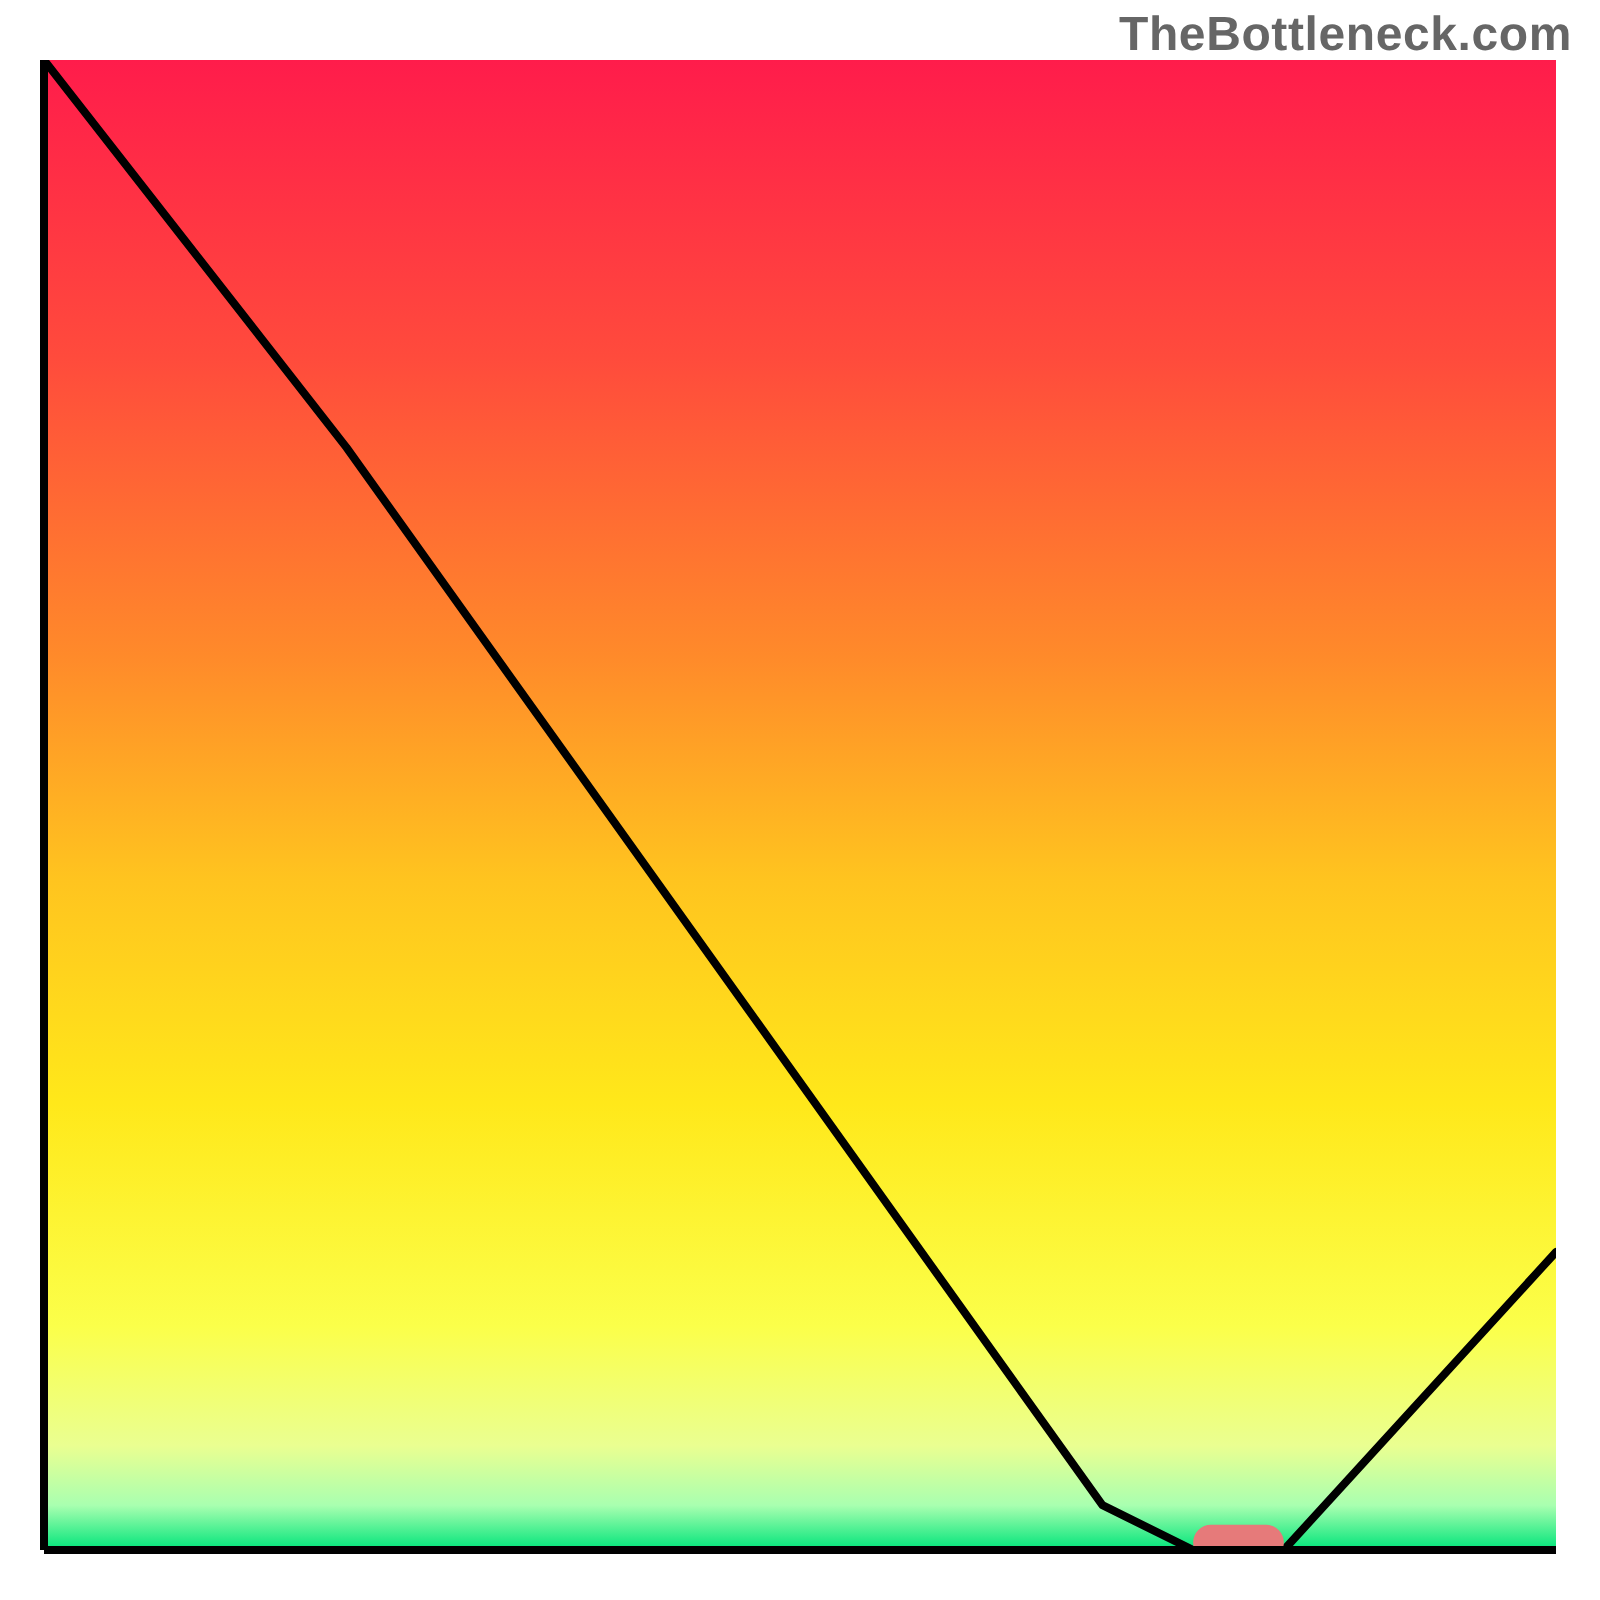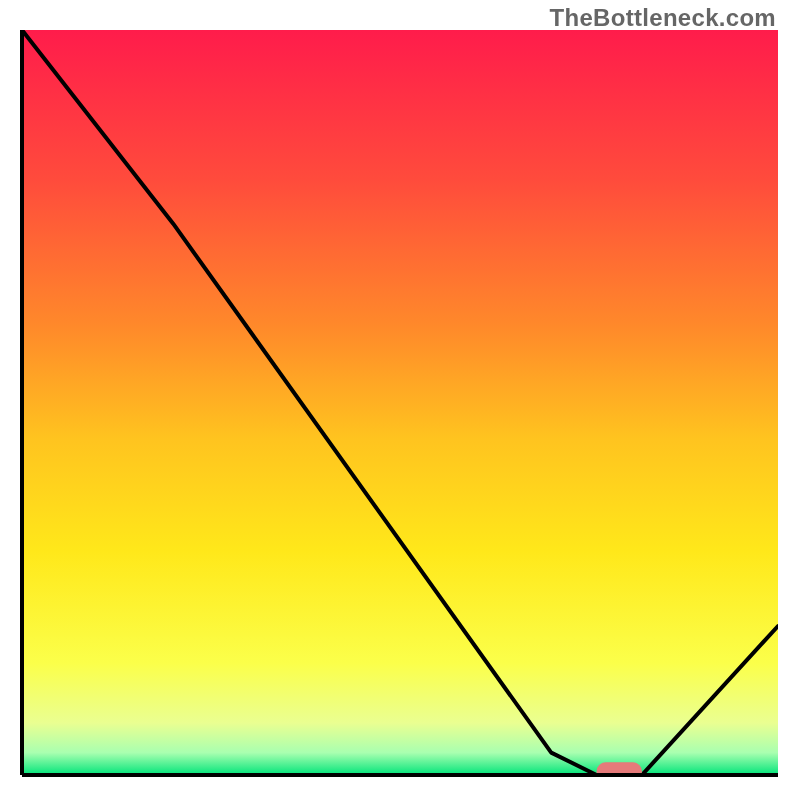--- a/index.html
+++ b/index.html
@@ -12,21 +12,21 @@
     overflow: hidden;
   }
   .stage {
     position: relative;
     width: 800px;
     height: 800px;
   }
   .watermark {
     position: absolute;
     top: 4px;
-    right: 24px;
+    right: 14px;
     font-size: 24px;
     font-weight: 600;
     color: #666666;
     letter-spacing: 0.3px;
     z-index: 10;
   }
   svg.plot {
     position: absolute;
     left: 0;
     top: 0;

